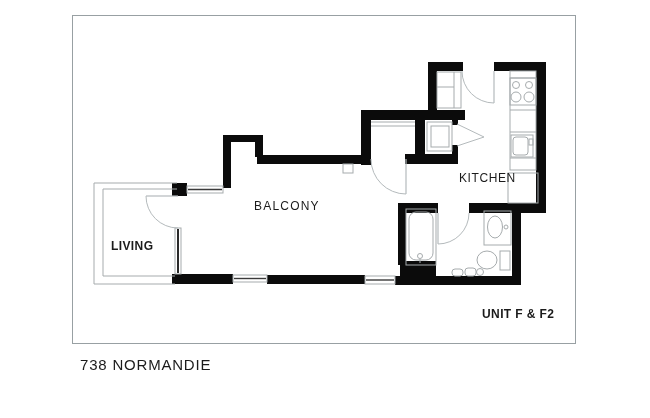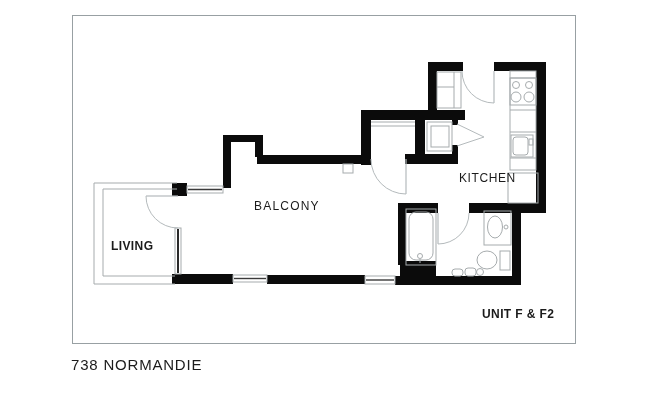--- a/index.html
+++ b/index.html
@@ -11,21 +11,21 @@
   .wall{fill:var(--wall,#0b0b0b);stroke:none;}
   .fix{fill:none;stroke:var(--fixture,#a6abad);stroke-width:1;}
   .fixw{fill:#fff;stroke:var(--fixture,#a6abad);stroke-width:1;}
   .arc{fill:none;stroke:var(--arc,#b4babc);stroke-width:1;}
   .leaf{fill:none;stroke:var(--arc,#9aa0a2);stroke-width:1.2;}
   .glass{stroke:#2a2a2a;stroke-width:2;}
   .glass-thin{stroke:#3a3a3a;stroke-width:1.4;}
   .lbl{position:absolute;color:var(--text,#1b1b1b);font-size:12px;line-height:1;
        letter-spacing:1px;white-space:nowrap;}
   .lbl.bold{font-weight:bold;letter-spacing:0.4px;}
-  .title{position:absolute;left:71px;top:356px;font-size:15px;letter-spacing:0.8px;
+  .title{position:absolute;left:80px;top:356px;font-size:15px;letter-spacing:0.8px;
          color:var(--text,#1b1b1b);white-space:nowrap;}
 </style>
 </head>
 <body>
 
 <div class="sheet">
 
   <div class="frame"></div>
 
   <svg width="650" height="418" viewBox="0 0 650 418">

